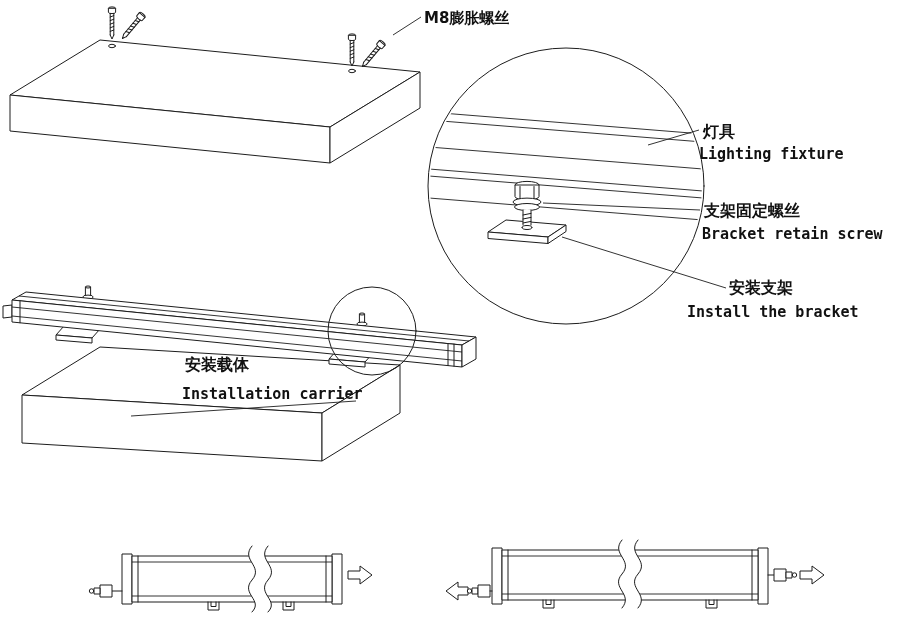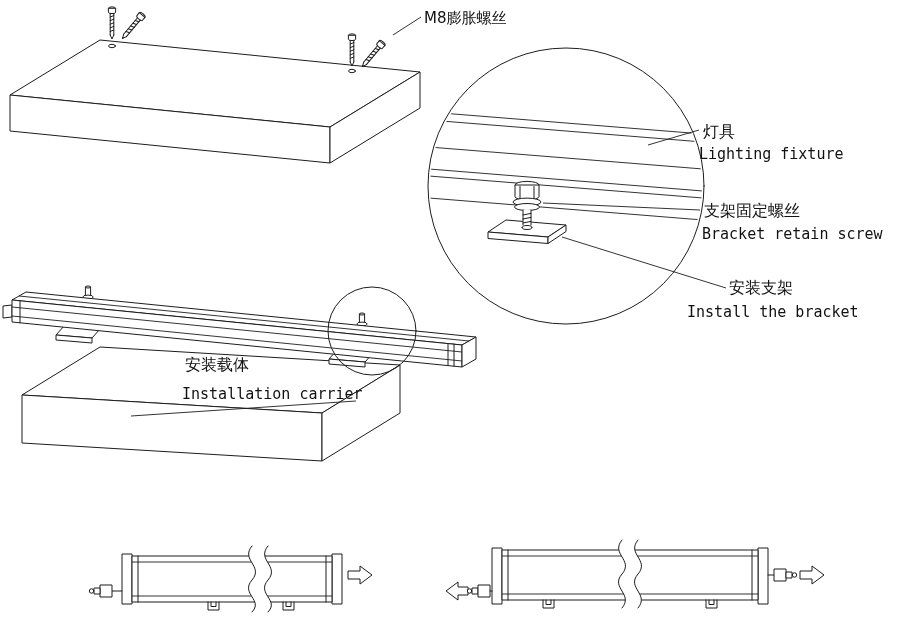--- a/index.html
+++ b/index.html
@@ -1,16 +1,16 @@
 <!DOCTYPE html>
 <html><head>
 <meta charset="utf-8">
 <style>
   html,body{margin:0;padding:0;background:#ffffff;}
-  .stage{position:relative;width:900px;height:631px;background:#ffffff;overflow:hidden;}
+  .stage{position:relative;width:900px;height:631px;background:#ffffff;overflow:hidden;font-weight:bold;}
   svg{display:block;}
   .ln{fill:none;stroke:#1d1d1d;stroke-width:1;stroke-linecap:round;stroke-linejoin:round;}
   .fw{fill:#ffffff;stroke:#1d1d1d;stroke-width:1;stroke-linejoin:round;}
   .pf{fill:none;stroke:#1d1d1d;stroke-width:0.9;}
   .ld{fill:none;stroke:#1d1d1d;stroke-width:0.9;}
   .cn{font-family:"DejaVu Sans",sans-serif;font-size:16px;fill:#111;}
   .cns{font-family:"DejaVu Sans",sans-serif;font-size:15px;fill:#111;}
   .en{font-family:"DejaVu Sans Mono","Liberation Mono",monospace;font-size:15px;fill:#111;}
 </style>
 </head>

